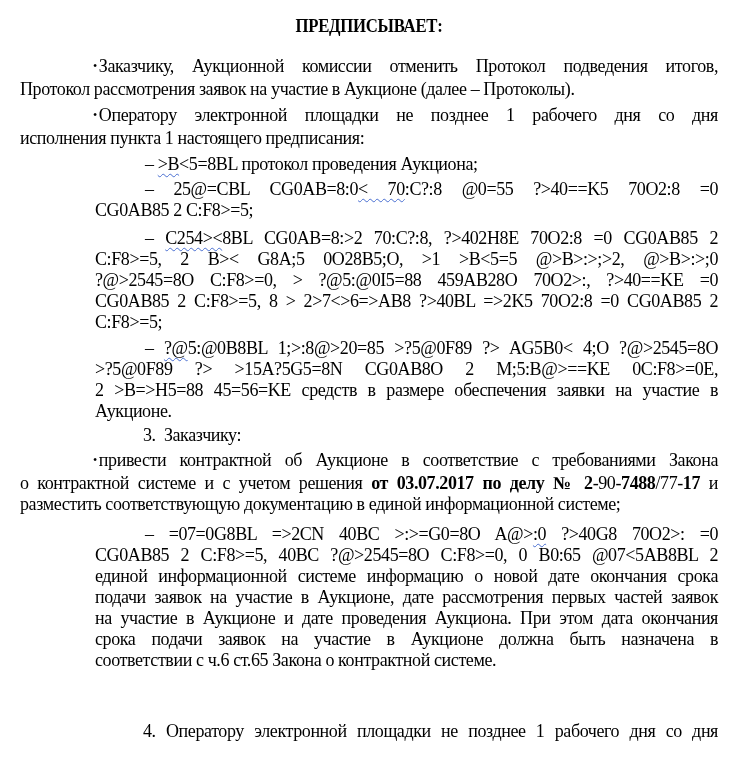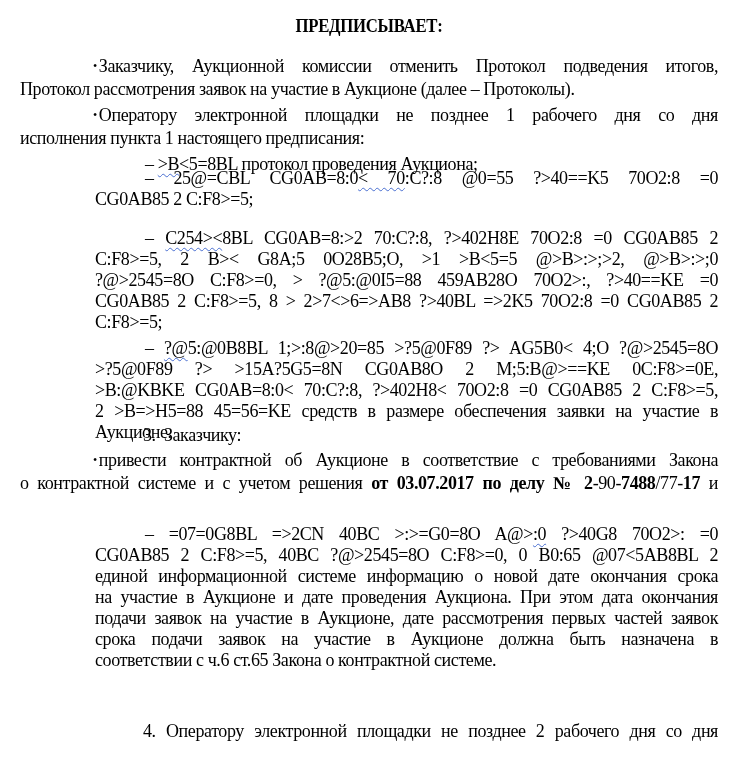--- a/index.html
+++ b/index.html
@@ -34,57 +34,57 @@
 
   <div class="para" style="top:105px">
     <span class="ln justify bullet-first"><span class="bul">•</span><span>Оператору электронной площадки не позднее 1 рабочего дня со дня</span></span>
     <span class="ln">исполнения пункта 1 настоящего предписания:</span>
   </div>
 
   <div class="para" style="top:154px">
     <span class="ln dash-first"><span>–</span> <span class="sq">&gt;B</span><span>&lt;5=8BL протокол проведения Аукциона;</span></span>
   </div>
 
-  <div class="para" style="top:168px">
+  <div class="para" style="top:179px">
     <span class="ln justify dash-first"><span>–</span> <span>25@=CBL CG0AB=8:0</span><span class="sq">&lt; 70</span><span>:C?:8 @0=55 ?&gt;40==K5 70O2:8 =0</span></span>
     <span class="ln cont-dash">CG0AB85 2 C:F8&gt;=5;</span>
   </div>
 
   <div class="para" style="top:228px">
     <span class="ln justify dash-first"><span>–</span> <span class="sq">C254&gt;&lt;</span><span>8BL CG0AB=8:&gt;2 70:C?:8, ?&gt;402H8E 70O2:8 =0 CG0AB85 2</span></span>
     <span class="ln justify cont-dash">C:F8&gt;=5, 2 B&gt;&lt; G8A;5 0O28B5;O, &gt;1 &gt;B&lt;5=5 @&gt;B&gt;:&gt;;&gt;2, @&gt;B&gt;:&gt;;0</span>
     <span class="ln justify cont-dash">?@&gt;2545=8O C:F8&gt;=0, &gt; ?@5:@0I5=88 459AB28O 70O2&gt;:, ?&gt;40==KE =0</span>
     <span class="ln justify cont-dash">CG0AB85 2 C:F8&gt;=5, 8 &gt; 2&gt;7&lt;&gt;6=&gt;AB8 ?&gt;40BL =&gt;2K5 70O2:8 =0 CG0AB85 2</span>
     <span class="ln cont-dash">C:F8&gt;=5;</span>
   </div>
 
   <div class="para" style="top:338px">
     <span class="ln justify dash-first"><span>–</span> <span class="sq">?@</span><span>5:@0B8BL 1;&gt;:8@&gt;20=85 &gt;?5@0F89 ?&gt; AG5B0&lt; 4;O ?@&gt;2545=8O</span></span>
     <span class="ln justify cont-dash">&gt;?5@0F89 ?&gt; &gt;15A?5G5=8N CG0AB8O 2 M;5:B@&gt;==KE 0C:F8&gt;=0E,</span>
-    <span class="ln justify cont-dash">&gt;B:@KBKE CG0AB=8:0&lt; 70:C?:8, ?&gt;402H8&lt; 70O2:8 =0 CG0AB85 2 C:F8&gt;=5,</span>
     <span class="ln justify cont-dash">2 &gt;B=&gt;H5=88 45=56=KE средств в размере обеспечения заявки на участие в</span>
     <span class="ln cont-dash">Аукционе.</span>
   </div>
 
   <div class="para" style="top:425px">
     <span class="ln num-first"><span>3.</span>&nbsp; <span>Заказчику:</span></span>
   </div>
 
   <div class="para" style="top:450px">
     <span class="ln justify bullet-first"><span class="bul">•</span><span>привести контрактной об Аукционе в соответствие с требованиями Закона</span></span>
     <span class="ln justify"><span>о контрактной системе и с учетом решения </span><b>от 03.07.2017 по делу № 2</b><span>-90-</span><b>7488</b><span>/77-</span><b>17</b><span> и</span></span>
+    <span class="ln">разместить соответствующую документацию в единой информационной системе;</span>
   </div>
 
   <div class="para" style="top:524px">
     <span class="ln justify dash-first"><span>–</span> <span>=07=0G8BL =&gt;2CN 40BC &gt;:&gt;=G0=8O A@&gt;</span><span class="sq">:0</span><span> ?&gt;40G8 70O2&gt;: =0</span></span>
     <span class="ln justify cont-dash">CG0AB85 2 C:F8&gt;=5, 40BC ?@&gt;2545=8O C:F8&gt;=0, 0 B0:65 @07&lt;5AB8BL 2</span>
     <span class="ln justify cont-dash">единой информационной системе информацию о новой дате окончания срока</span>
+    <span class="ln justify cont-dash">подачи заявок на участие в Аукционе, дате рассмотрения первых частей заявок</span>
     <span class="ln justify cont-dash">на участие в Аукционе и дате проведения Аукциона. При этом дата окончания</span>
-    <span class="ln justify cont-dash">подачи заявок на участие в Аукционе, дате рассмотрения первых частей заявок</span>
     <span class="ln justify cont-dash">срока подачи заявок на участие в Аукционе должна быть назначена в</span>
     <span class="ln cont-dash">соответствии с ч.6 ст.65 Закона о контрактной системе.</span>
   </div>
 
   <div class="para" style="top:721px">
-    <span class="ln justify num-first">4. Оператору электронной площадки не позднее 2 рабочего дня со дня</span>
+    <span class="ln justify num-first">4. Оператору электронной площадки не позднее 1 рабочего дня со дня</span>
   </div>
 
 </div>
 
 </body></html>

